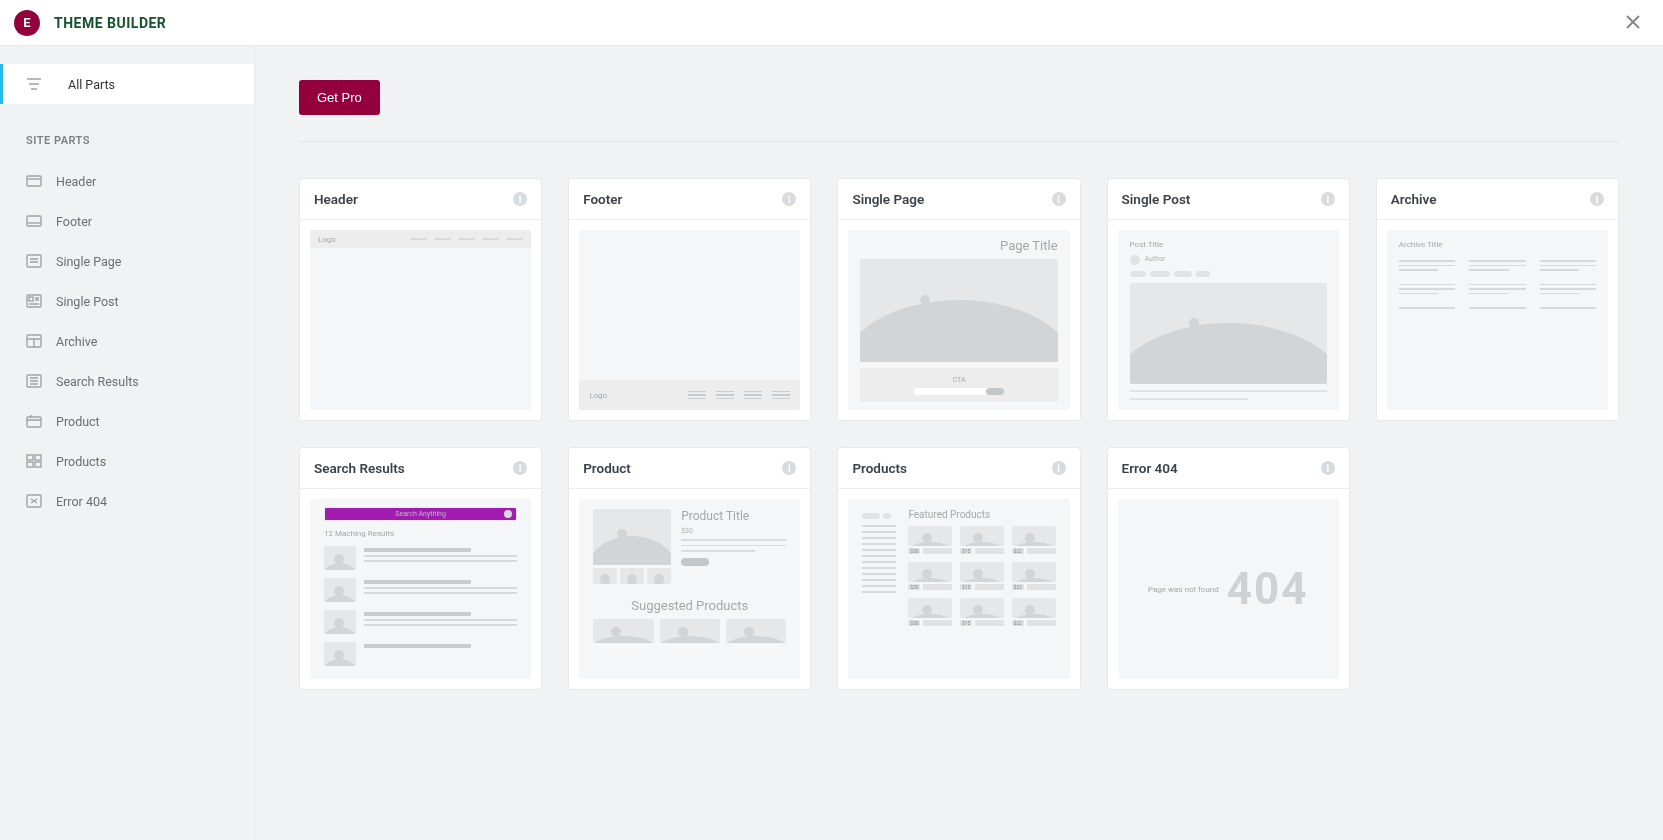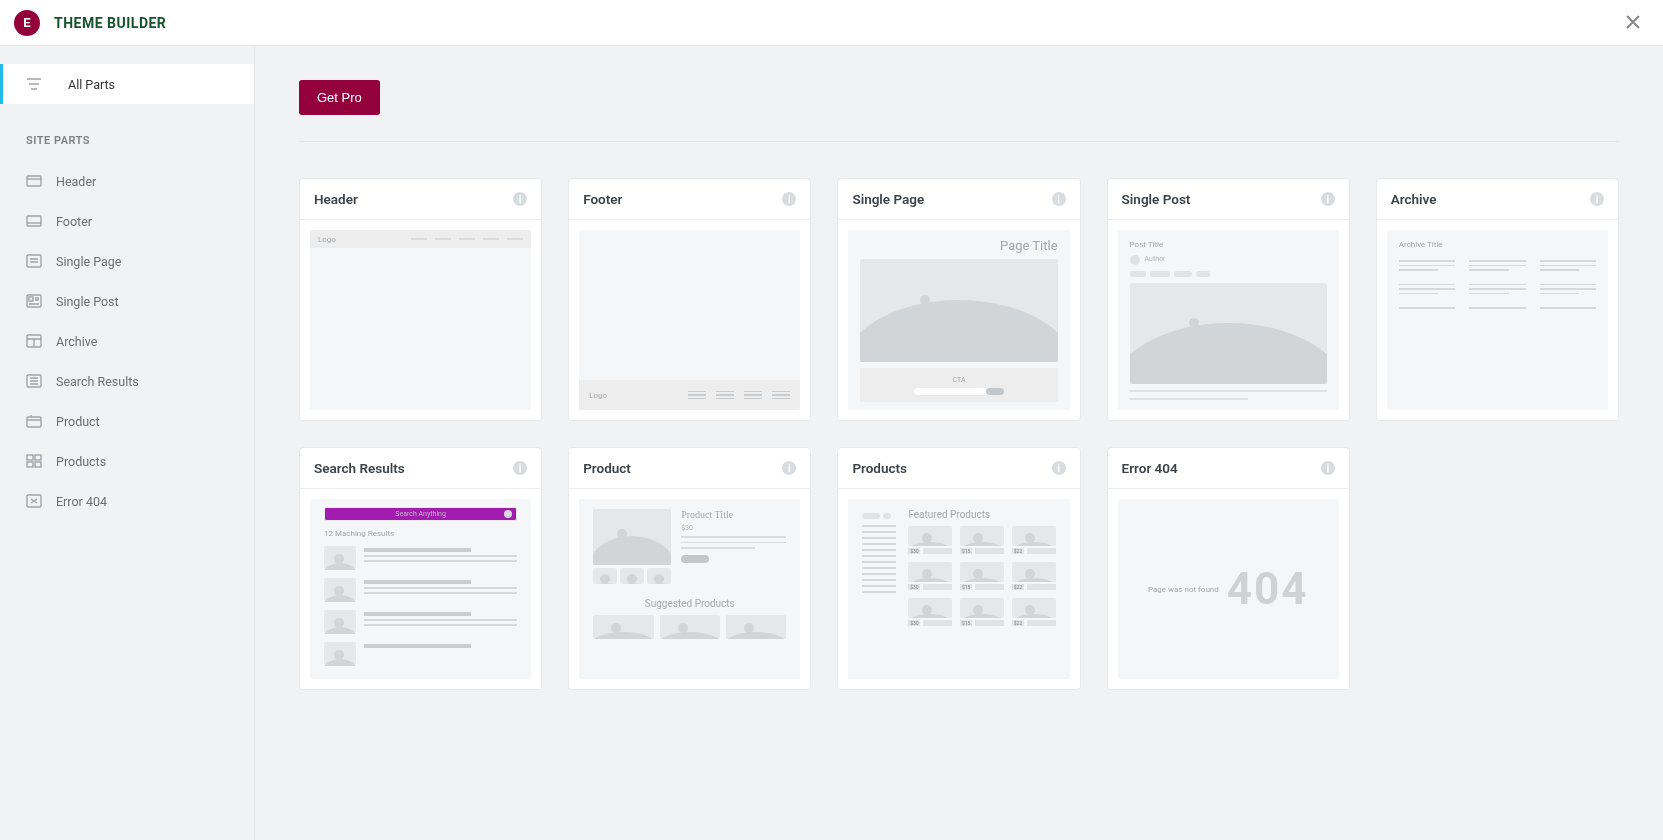--- a/index.html
+++ b/index.html
@@ -82,25 +82,25 @@
 .wf-search-lines span:first-child { height: 4px; background: #cacdd0; width: 70%; }
 
 
 .wf-prod { padding: 10px 14px; height: 100%; display: flex; flex-direction: column; }
 .wf-prod-top { display: flex; gap: 10px; }
 .wf-prod-gallery { width: 78px; }
 .wf-prod-gallery .wf-image { height: 56px; }
 .wf-prod-thumbs { display: flex; gap: 3px; margin-top: 3px; }
 .wf-prod-thumbs .wf-image { height: 16px; flex: 1; }
 .wf-prod-info { flex: 1; display: flex; flex-direction: column; gap: 4px; }
-.wf-prod-title { font-size: 10px; color: #a4a8ab; font-family: Liberation Serif, serif; }
+.wf-prod-title { font-size: 12px; color: #a4a8ab; }
 .wf-prod-price { font-size: 7px; color: #b2b5b8; }
 .wf-prod-info .wl { height: 1.5px; background: #dadcde; }
 .wf-prod-btn { width: 28px; height: 8px; background: #c4c7ca; border-radius: 4px; margin-top: 2px; }
-.wf-suggested { text-align: center; font-size: 10px; color: #a4a8ab; margin-top: 14px; margin-bottom: 6px; }
+.wf-suggested { text-align: center; font-size: 13px; color: #a4a8ab; margin-top: 14px; margin-bottom: 6px; }
 .wf-sugg-row { display: flex; gap: 6px; }
 .wf-sugg-row .wf-image { height: 24px; flex: 1; }
 
 
 .wf-prods { padding: 10px 14px; height: 100%; display: flex; gap: 12px; }
 .wf-prods-side { width: 34px; display: flex; flex-direction: column; gap: 4px; padding-top: 4px; }
 .wf-prods-side span { height: 2px; background: #d6d8da; }
 .wf-prods-side .hdr { display: flex; gap: 3px; margin-bottom: 2px; }
 .wf-prods-side .hdr i { height: 6px; background: #e0e2e4; border-radius: 3px; }
 .wf-prods-side .hdr i:first-child { width: 18px; } .wf-prods-side .hdr i:last-child { width: 8px; border-radius: 50%; }

